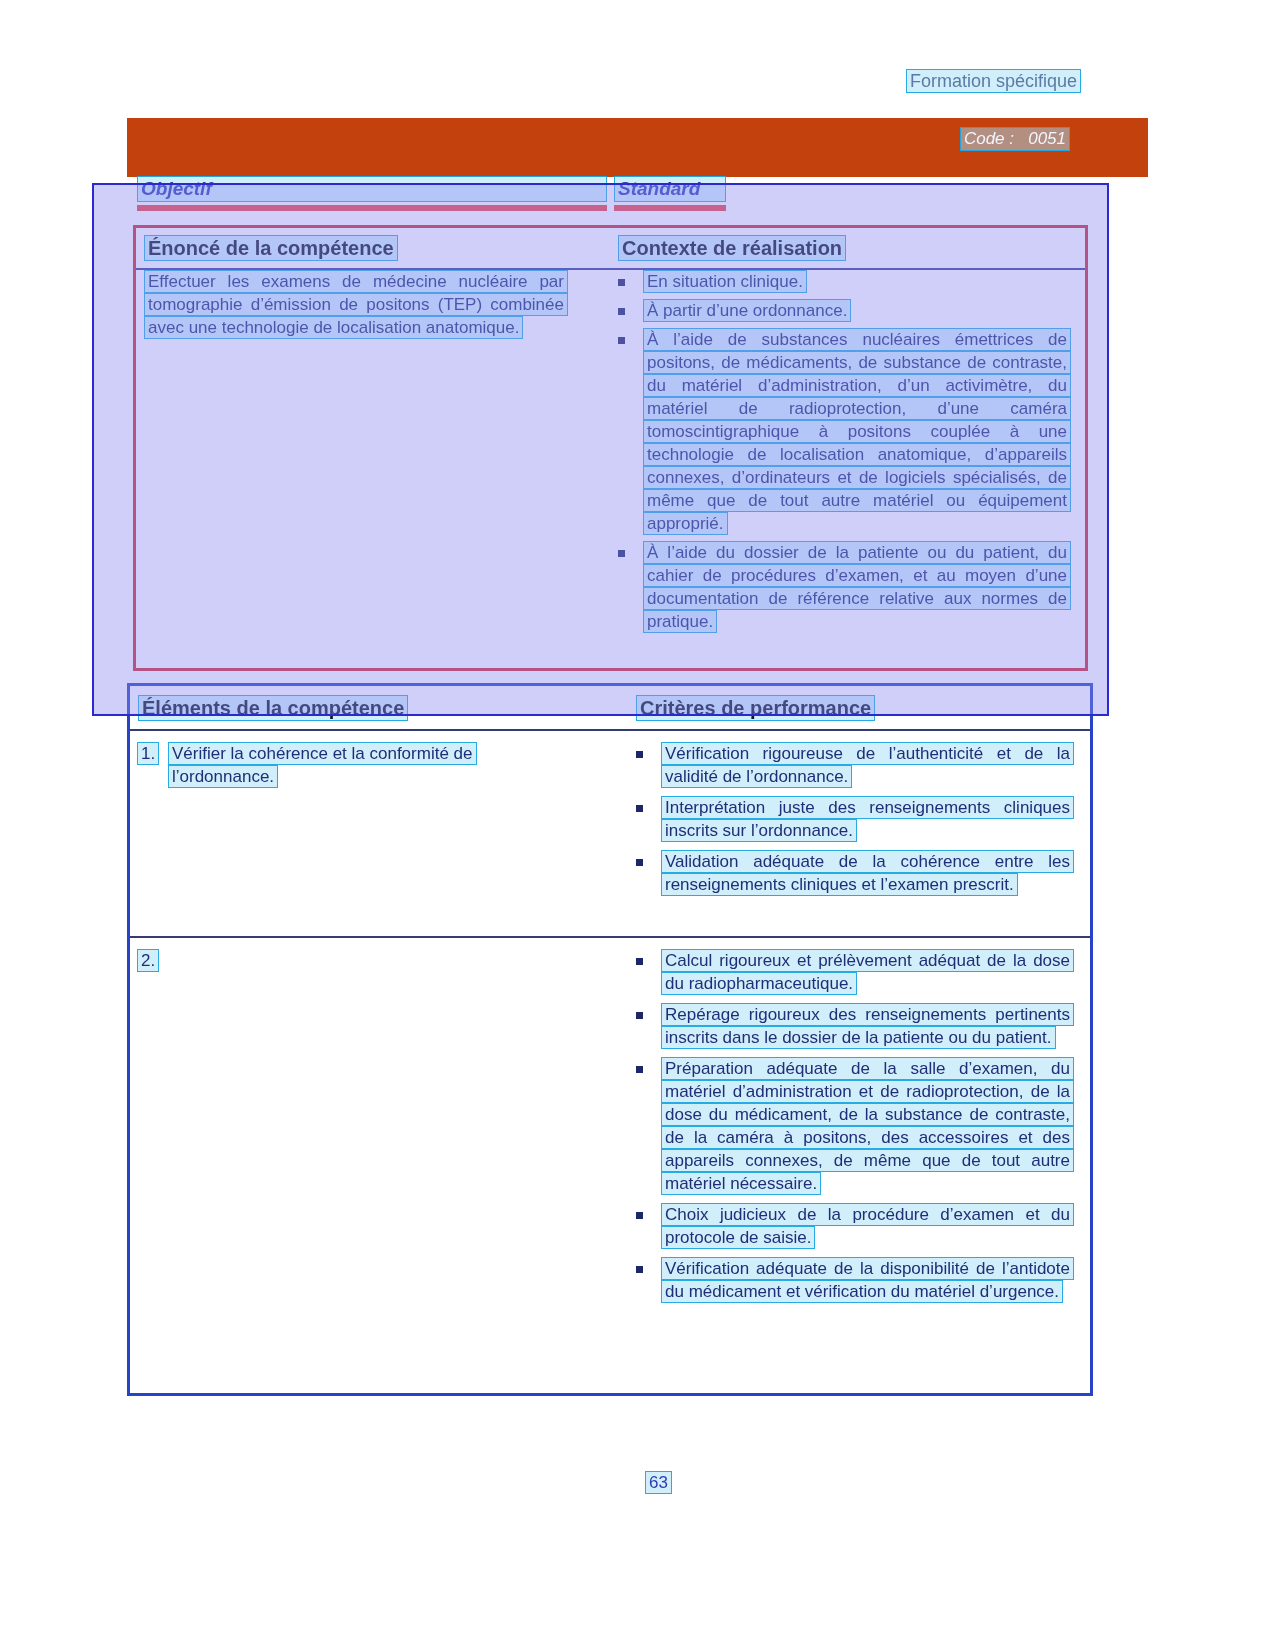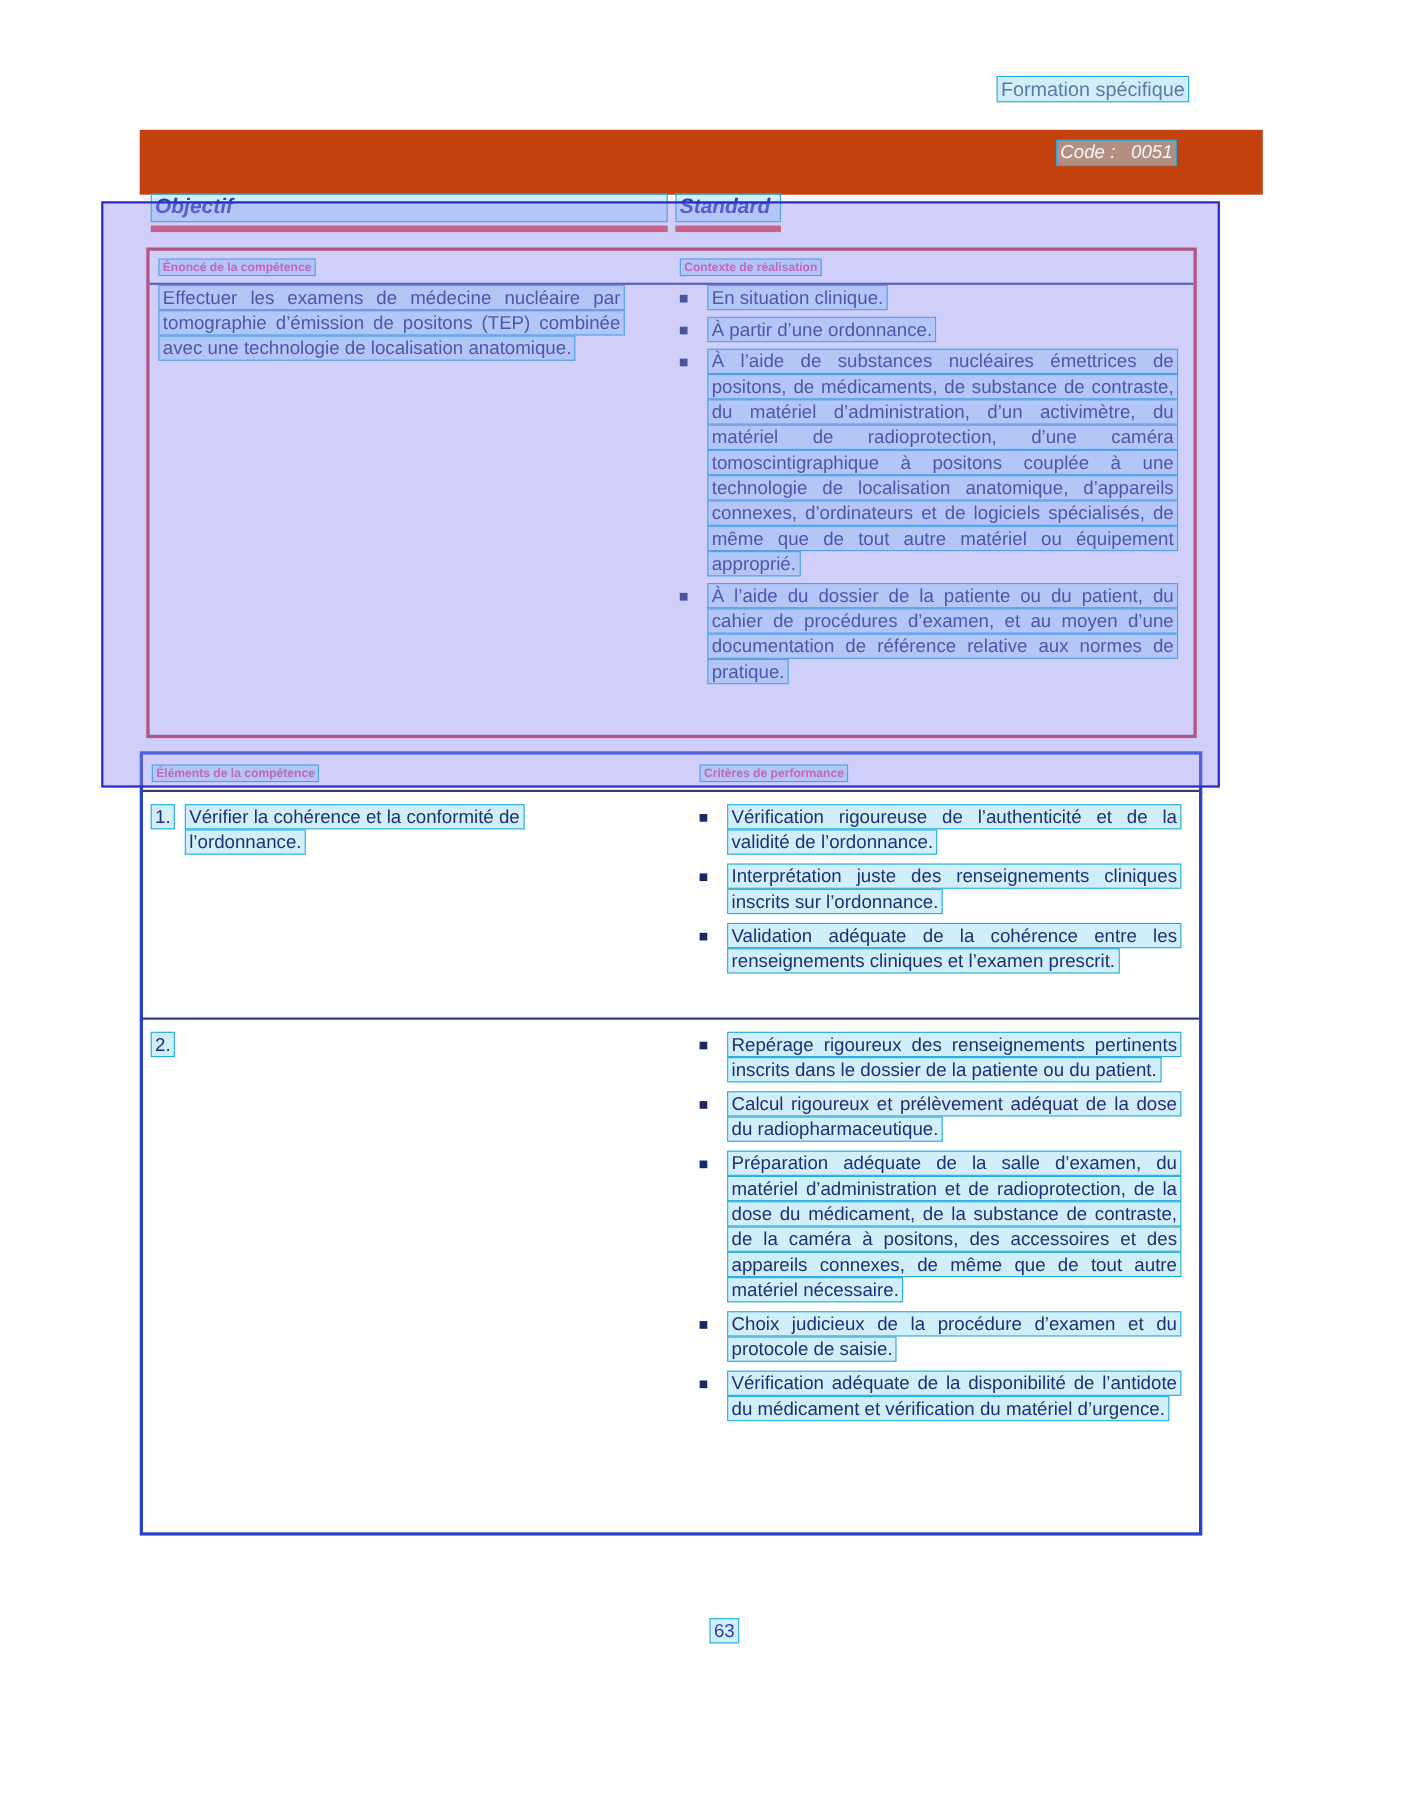--- a/index.html
+++ b/index.html
@@ -53,40 +53,40 @@
     position: absolute;
     font-size: 19px;
     font-weight: bold;
     font-style: italic;
     color: #2b3db5;
     border-bottom: 6px solid #ef4444;
     padding-bottom: 3px;
   }
   .heading .hl { display: block; }
   .objectif { left: 137px; top: 176px; width: 470px; }
-  .standard { left: 614px; top: 176px; width: 96px; }
+  .standard { left: 614px; top: 176px; width: 112px; }
 
   .t-grid { display: grid; }
 
   
   .table1 {
     position: absolute;
     left: 133px;
     top: 225px;
     width: 949px;
     height: 440px;
     border: 3px solid #d22b35;
   }
   .table1 .t-grid { grid-template-columns: 474px 1fr; }
   .t1-header { border-bottom: 2px solid #3a3f9a; padding: 7px 0 6px; }
   .th-cell {
     padding: 2px 8px;
-    font-size: 11px;
+    font-size: 20px;
     font-weight: bold;
-    color: #ec4899;
+    color: #0f172a;
   }
   .t1-body { }
   .enonce-cell { padding: 0 42px 0 8px; }
   .body-text {
     font-size: 17px;
     line-height: 23px;
     text-align: justify;
     margin: 0;
   }
   .ctx-cell { padding: 0 14px 0 6px; }
@@ -235,25 +235,25 @@
       </div>
     </div>
 
     <div class="t2-row row2 t-grid">
       <div class="el-cell">
         <span class="el-num"><span class="hl">2.</span></span>
       </div>
       <div class="cr-cell">
         <div class="crit-item">
           <span class="bullet"></span>
+          <p class="crit-text"><span class="hl">Calcul rigoureux et prélèvement adéquat de la dose du radiopharmaceutique.</span></p>
+        </div>
+        <div class="crit-item">
+          <span class="bullet"></span>
           <p class="crit-text"><span class="hl">Repérage rigoureux des renseignements pertinents inscrits dans le dossier de la patiente ou du patient.</span></p>
-        </div>
-        <div class="crit-item">
-          <span class="bullet"></span>
-          <p class="crit-text"><span class="hl">Calcul rigoureux et prélèvement adéquat de la dose du radiopharmaceutique.</span></p>
         </div>
         <div class="crit-item">
           <span class="bullet"></span>
           <p class="crit-text"><span class="hl">Préparation adéquate de la salle d’examen, du matériel d’administration et de radioprotection, de la dose du médicament, de la substance de contraste, de la caméra à positons, des accessoires et des appareils connexes, de même que de tout autre matériel nécessaire.</span></p>
         </div>
         <div class="crit-item">
           <span class="bullet"></span>
           <p class="crit-text"><span class="hl">Choix judicieux de la procédure d’examen et du protocole de saisie.</span></p>
         </div>
         <div class="crit-item">

